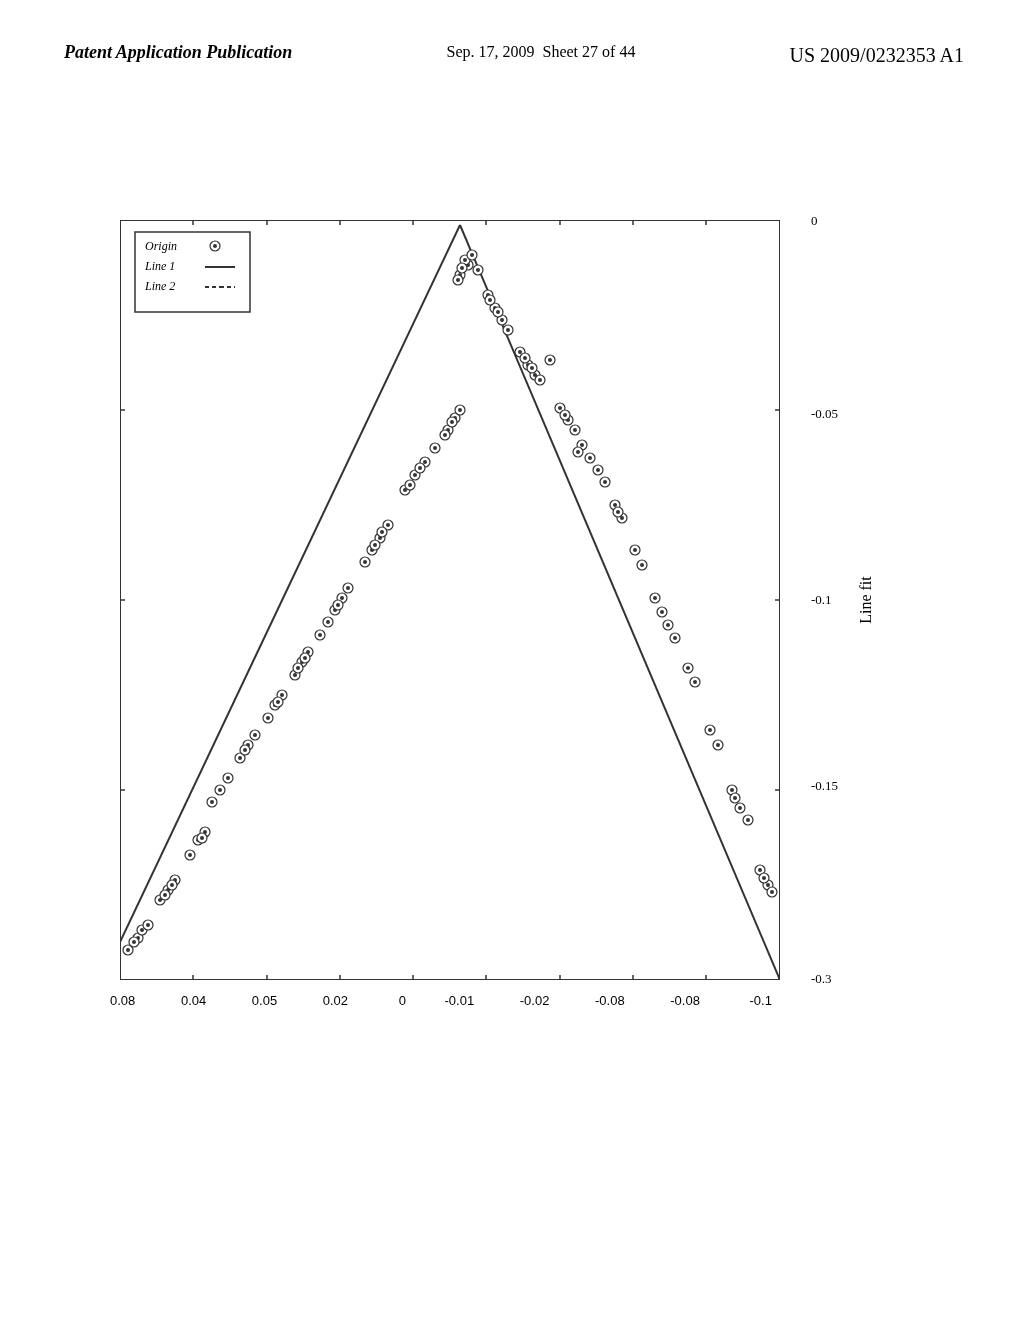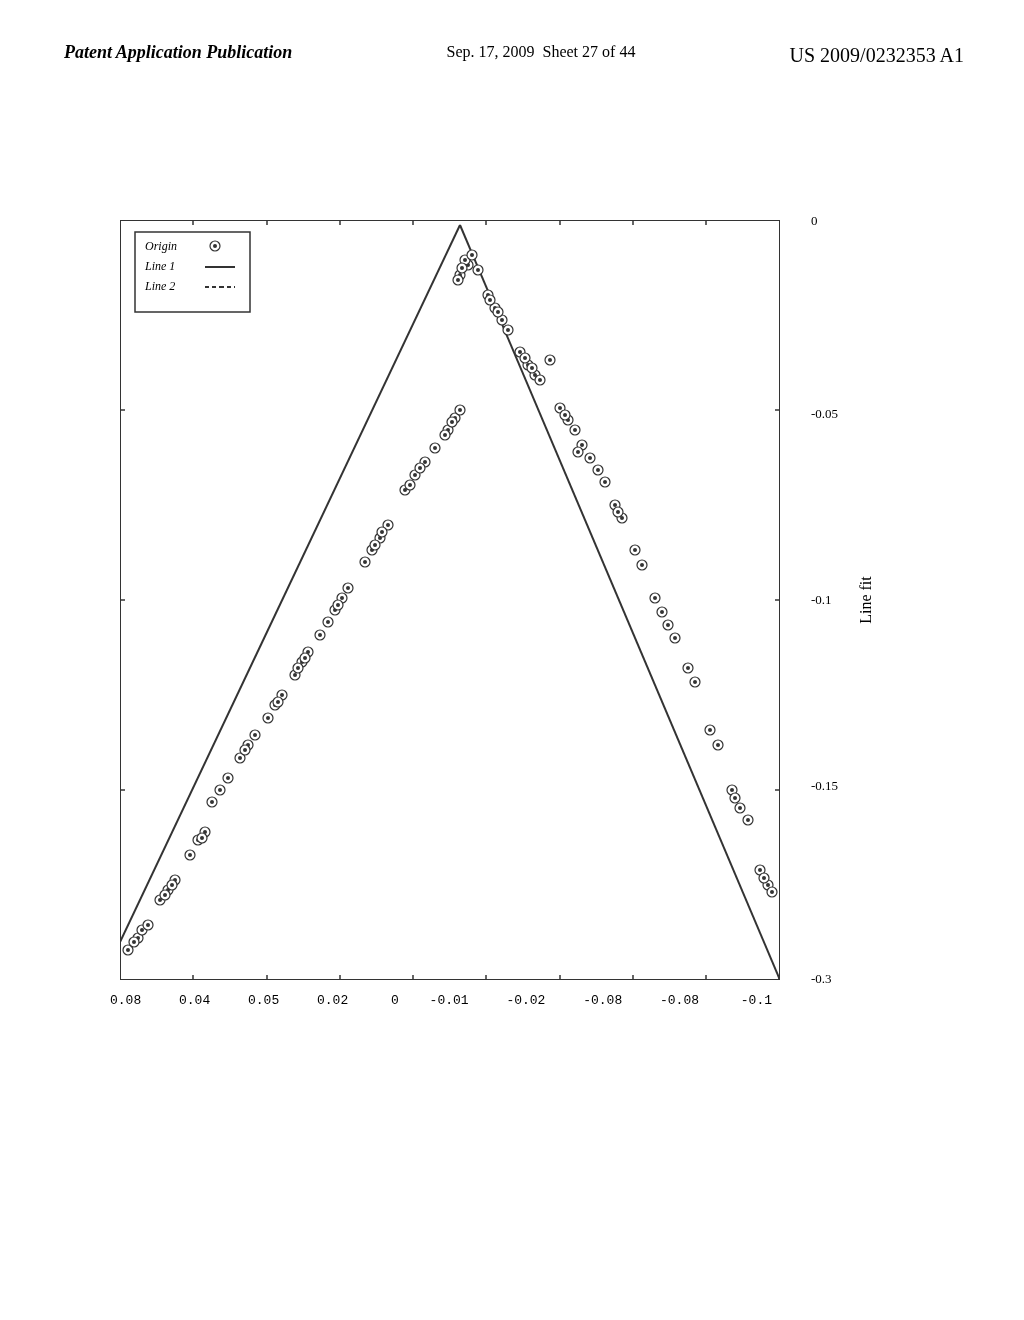--- a/index.html
+++ b/index.html
@@ -371,21 +371,21 @@
     </svg>
 
     <div style="position:absolute; right:-58px; top:0; height:100%; display:flex; flex-direction:column; justify-content:space-between; align-items:flex-start; font-size:13px; font-family:'Times New Roman',serif;">
       <span style="transform:translateY(-7px)">0</span>
       <span>-0.05</span>
       <span>-0.1</span>
       <span>-0.15</span>
       <span style="transform:translateY(7px)">-0.3</span>
     </div>
 
-    <div style="position:absolute; bottom:-28px; left:0; width:100%; display:flex; justify-content:space-between; align-items:flex-start; font-size:13px; font-family:Liberation Mono, monospace;">
+    <div style="position:absolute; bottom:-28px; left:0; width:100%; display:flex; justify-content:space-between; align-items:flex-start; font-size:13px; font-family:Liberation Sans, sans-serif;">
       <span style="transform:translateX(-10px)">0.08</span>
       <span style="transform:translateX(-10px)">0.04</span>
       <span style="transform:translateX(-10px)">0.05</span>
       <span style="transform:translateX(-10px)">0.02</span>
       <span style="transform:translateX(-5px)">0</span>
       <span style="transform:translateX(-12px)">-0.01</span>
       <span style="transform:translateX(-12px)">-0.02</span>
       <span style="transform:translateX(-12px)">-0.08</span>
       <span style="transform:translateX(-12px)">-0.08</span>
       <span style="transform:translateX(-8px)">-0.1</span>

